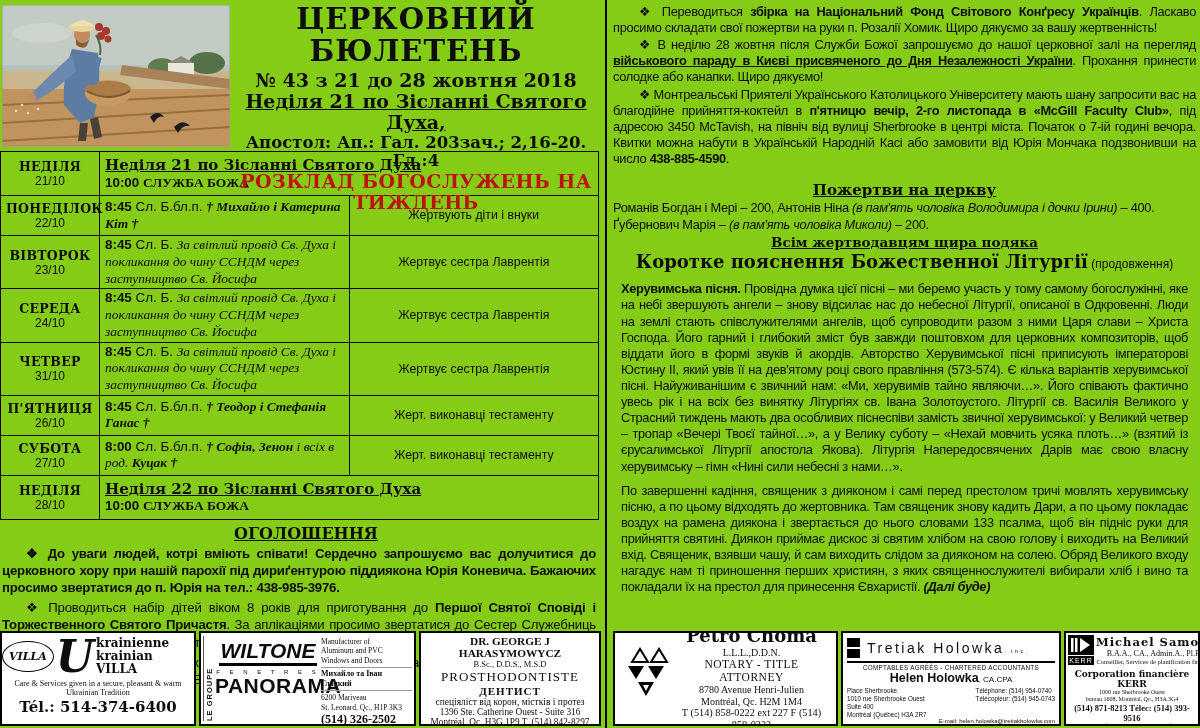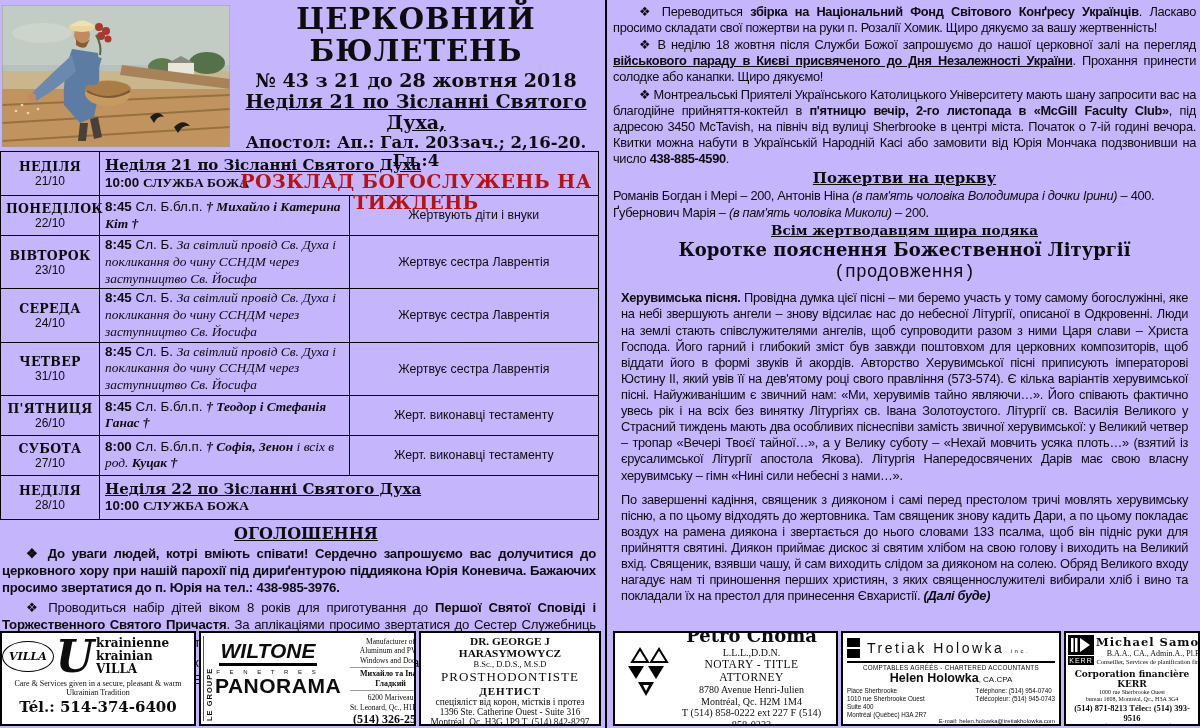--- a/index.html
+++ b/index.html
@@ -1,16 +1,16 @@
 <!DOCTYPE html>
 <html><head>
 <meta charset="utf-8">
 <style>
   html,body{margin:0;padding:0;background:#fff;}
-  .page{position:relative;width:1200px;height:728px;background:#c4b5fd;overflow:hidden;
+  .page{position:relative;width:1200px;height:728px;background:#84cc16;overflow:hidden;
         font-family:"Liberation Sans",sans-serif;color:#0d0d0d;}
   .col{position:absolute;top:0;height:728px;}
   .col-left{left:0;width:600px;}
   .col-right{left:613px;width:583px;}
   .vdivider{position:absolute;left:605px;top:0;width:2px;height:728px;background:#000;}
 
   
   .ch{font-family:"DejaVu Serif","Liberation Serif",serif;font-weight:bold;}
   .u{text-decoration:underline;}
   .center{text-align:center;}
@@ -41,24 +41,24 @@
   .srv-line{text-align:left;}
 
   
   .ann-head{font-size:16px;margin:4px 0 2px 12px;text-align:center;}
   .ann{margin:2px 4px 3px 2px;font-size:13.2px;line-height:1.3;text-align:justify;text-indent:24px;letter-spacing:-0.2px;}
 
   
   .rp{margin:0 0 1px 0;font-size:12.8px;line-height:1.26;text-align:justify;text-indent:26px;letter-spacing:-0.3px;}
   .lp{margin:8px;font-size:12.8px;line-height:1.26;text-align:justify;text-indent:0;letter-spacing:-0.3px;}
   .don{margin:0;font-size:12.8px;line-height:1.3;text-align:justify;letter-spacing:-0.3px;}
-  .hd-pozh{font-size:15px;margin:2px 0 1px 0;}
+  .hd-pozh{font-size:15px;margin:14px 0 1px 0;}
   .hd-thanks{font-size:13.5px;margin:1px 0;}
   .hd-lit{font-size:18px;margin:1px 0 2px 0;}
-  .hd-lit .suffix{font-family:Liberation Mono, monospace;font-weight:normal;font-size:18px;}
+  .hd-lit .suffix{font-family:Liberation Sans, sans-serif;font-weight:normal;font-size:12px;}
 
   
   .ads{position:absolute;bottom:2px;left:0;display:flex;}
   .adbox{border:2px solid #000;background:#fff;box-sizing:border-box;height:95px;overflow:hidden;}
   .ads-left .adbox{margin-right:3px;}
   .ads-right .adbox{margin-right:3px;}
 
   
   .ad-villa{width:196px;text-align:center;padding-top:4px;}
   .villa-row{display:flex;align-items:center;justify-content:center;font-family:"DejaVu Serif",serif;}
@@ -69,21 +69,21 @@
   .villa-tel{font-family:"DejaVu Serif",serif;font-weight:bold;font-size:15px;margin-top:1px;}
 
   
   .ad-wiltone{width:217px;display:flex;padding:3px 2px;}
   .wil-group{writing-mode:vertical-rl;transform:rotate(180deg);font-size:7.5px;letter-spacing:1px;font-weight:bold;border-right:1px solid #555;padding:0 1px;}
   .wil-mid{width:106px;text-align:center;padding-top:6px;}
   .wil-brand{font-weight:900;font-size:21px;font-style:italic;letter-spacing:0;line-height:0.9;}
   .wil-bar{height:3px;background:#000;margin:2px 4px;}
   .wil-fen{font-size:6px;letter-spacing:4px;margin-top:3px;}
   .wil-brand2{font-weight:900;font-size:21px;letter-spacing:0.5px;line-height:1;}
-  .wil-right{flex:1;text-align:center;font-family:"Liberation Serif",serif;font-size:7.5px;line-height:1.25;padding-top:1px;margin-left:29px;}
+  .wil-right{flex:1;text-align:left;font-family:"Liberation Serif",serif;font-size:7.5px;line-height:1.25;padding-top:1px;}
   .wil-names{font-weight:bold;font-size:8px;margin:2px 0;border-top:1px solid #999;border-bottom:1px solid #999;padding:1px 0;}
   .wil-tel{font-weight:bold;font-size:12px;}
 
   
   .ad-dent{width:182px;text-align:center;font-family:"Liberation Serif",serif;padding-top:2px;}
   .dent-name{font-weight:bold;font-size:11.3px;}
   .dent-creds{font-size:8.5px;}
   .dent-l1{font-size:13px;letter-spacing:1px;}
   .dent-l2{font-size:11px;font-weight:bold;letter-spacing:1px;}
   .dent-l3{font-size:9.5px;}
@@ -318,21 +318,21 @@
         <div class="dent-city">Montréal, Qc. H3G 1P9   T. (514) 842-8297</div>
       </div>
     </div>
   </div>
 
   <div class="vdivider"></div>
 
   <div class="col col-right">
     <div style="height:4px"></div>
     <p class="rp"><span>❖   </span><span>Переводиться </span><span style="font-weight: bold;">збірка на Національний Фонд Світового Конґресу Українців</span><span>. Ласкаво просимо складати свої пожертви на руки п. Розалії Хомик. Щиро дякуємо за вашу жертвенність!</span></p>
-    <p class="rp"><span>❖   </span><span>В неділю 18 жовтня після Служби Божої запрошуємо до нашої церковної залі на перегляд </span><span style="font-weight: bold; text-decoration: underline;">військового параду в Києві присвяченого до Дня Незалежності України</span><span>. Прохання принести солодке або канапки. Щиро дякуємо!</span></p>
+    <p class="rp"><span>❖   </span><span>В неділю 28 жовтня після Служби Божої запрошуємо до нашої церковної залі на перегляд </span><span style="font-weight: bold; text-decoration: underline;">військового параду в Києві присвяченого до Дня Незалежності України</span><span>. Прохання принести солодке або канапки. Щиро дякуємо!</span></p>
     <p class="rp"><span>❖   </span><span>Монтреальські Приятелі Українського Католицького Університету мають шану запросити вас на благодійне прийняття-коктейл  в </span><span style="font-weight: bold;">п'ятницю вечір, 2-го листопада в «McGill Faculty Club»</span><span>, під адресою 3450 McTavish, на північ від вулиці Sherbrooke в центрі міста.  Початок о 7-ій годині вечора. Квитки можна набути в Українській Народній Касі або замовити від Юрія Мончака подзвонивши на число </span><span style="font-weight: bold;">438-885-4590</span><span>.</span></p>
 
     <div class="hd-pozh ch u center">Пожертви на церкву</div>
     <p class="don"><span>Романів Богдан і Мері – 200, Антонів Ніна </span><span style="font-style: italic;">(в пам'ять чоловіка Володимира і дочки Ірини)</span><span> – 400.</span></p>
     <p class="don"><span>Ґубернович Марія – </span><span style="font-style: italic;">(в пам'ять чоловіка Миколи)</span><span> – 200.</span></p>
     <div class="hd-thanks ch u center">Всім жертводавцям щира подяка</div>
 
     <div class="hd-lit center">
       <span class="ch">Коротке пояснення Божественної Літургії</span><span class="suffix"> (продовження)</span>
     </div>

